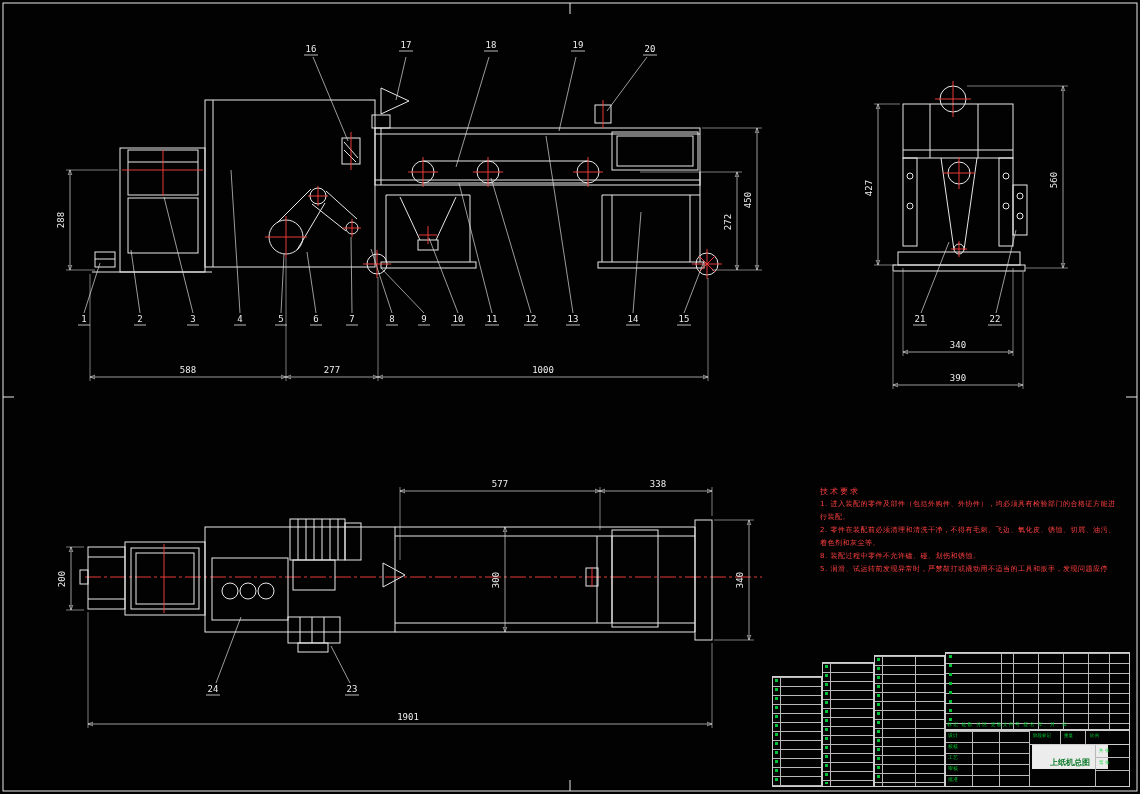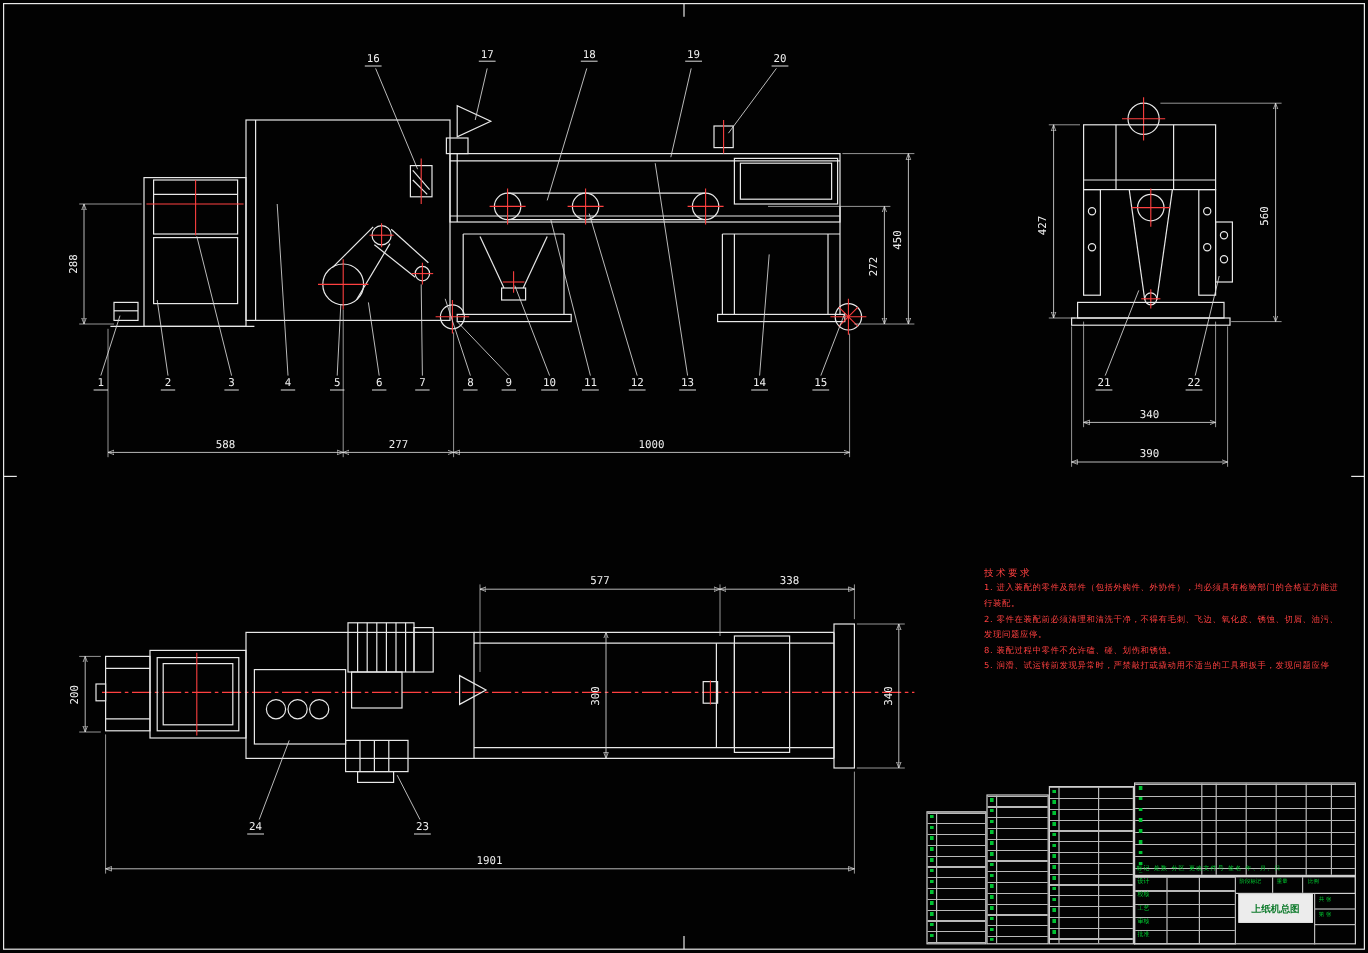--- a/index.html
+++ b/index.html
@@ -9,33 +9,33 @@
   svg line,svg rect,svg circle,svg polygon,svg polyline,svg path{stroke:#e8e8e8;fill:none;stroke-width:1;}
   svg .red{stroke:#ff4040;stroke-width:0.9;}
   svg .cl{stroke-dasharray:16 3 3 3;}
   svg .ext{stroke:#cfcfcf;stroke-width:0.6;}
   svg .dim{stroke:#dcdcdc;stroke-width:0.7;marker-start:url(#arr);marker-end:url(#arr);}
   svg .ul{stroke:#e8e8e8;stroke-width:0.8;}
   svg .ldr{stroke:#dcdcdc;stroke-width:0.7;}
   svg text{fill:#efefef;stroke:none;font:9px "DejaVu Sans Mono", monospace;text-anchor:middle;}
   .tech{position:absolute;left:820px;top:471px;width:316px;color:#ff4040;
         font-size:7px;line-height:13px;letter-spacing:0.5px;}
-  .tech .t{font-size:8px;letter-spacing:2px;}
+  .tech .t{font-size:8px;letter-spacing:2px;margin-top:14px;}
   .tb{position:absolute;box-sizing:border-box;border:1px solid #cfcfcf;}
   .rows9{background-image:repeating-linear-gradient(to bottom,#b9b9b9 0 1px,transparent 1px 9px);}
   .rows10{background-image:repeating-linear-gradient(to bottom,#b9b9b9 0 1px,transparent 1px 10px);}
   .rows11{background-image:repeating-linear-gradient(to bottom,#b9b9b9 0 1px,transparent 1px 11px);}
   .vl{position:absolute;top:0;bottom:0;width:1px;background:#b9b9b9;}
   .hl{position:absolute;height:1px;background:#b9b9b9;}
   .specks{position:absolute;top:2px;bottom:2px;width:3px;
           background:repeating-linear-gradient(to bottom,#00c232 0 3px,transparent 3px 9px);}
   .green{position:absolute;color:#00d232;font-size:5px;line-height:1;white-space:nowrap;}
-  .titlebox{position:absolute;left:1032px;top:745px;width:62px;height:24px;box-sizing:border-box;
+  .titlebox{position:absolute;left:1032px;top:745px;width:76px;height:24px;box-sizing:border-box;
             border:1px solid #e8e8e8;background:#ececec;color:#0c7a2a;font-size:8px;font-weight:bold;
-            display:flex;align-items:center;justify-content:center;}
+            display:flex;align-items:flex-end;justify-content:center;}
 </style>
 </head>
 <body>
 
 <div class="sheet">
 
 <svg width="1140" height="794" viewBox="0 0 1140 794">
   <defs>
     <marker id="arr" viewBox="0 0 10 10" refX="9" refY="5" markerWidth="8" markerHeight="8" orient="auto-start-reverse">
       <path d="M0,1.6 L9,5 L0,8.4 z" fill="#dcdcdc" stroke="none"></path>
@@ -359,21 +359,21 @@
     <text x="352" y="692">23</text>
         <line class="ul" x1="345" y1="695" x2="359" y2="695"></line>
   </g>
 </svg>
 
 <div class="tech">
   <div class="t">技术要求</div>
   <div>1. 进入装配的零件及部件（包括外购件、外协件），均必须具有检验部门的合格证方能进</div>
   <div>行装配。</div>
   <div>2. 零件在装配前必须清理和清洗干净，不得有毛刺、飞边、氧化皮、锈蚀、切屑、油污、</div>
-  <div>发现问题应停。</div>
+  <div>着色剂和灰尘等。</div>
   <div>8. 装配过程中零件不允许磕、碰、划伤和锈蚀。</div>
   <div>5. 润滑、试运转前发现异常时，严禁敲打或撬动用不适当的工具和扳手，发现问题应停</div>
 </div>
 
 <div>
 
   <div class="tb rows9" style="left:772px;top:676px;width:50px;height:111px">
     <i class="vl" style="left:7px"></i>
         <i class="specks" style="left:2px"></i>
   </div>

